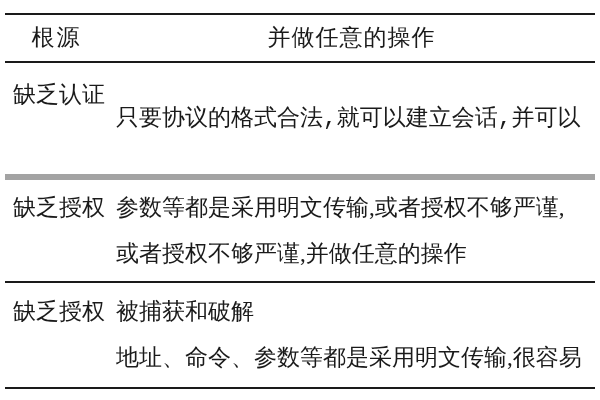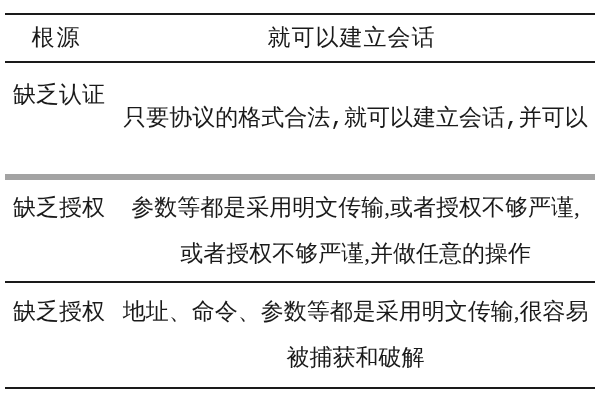--- a/index.html
+++ b/index.html
@@ -38,39 +38,38 @@
     line-height: 46px;
     white-space: nowrap;
   }
   .col1 {
     width: 103px;
     flex: 0 0 103px;
   }
   .col2 {
     flex: 1 1 auto;
     min-width: 0;
-    text-align: center;
   }
   .header .col1 { text-align: center; letter-spacing: 2px; }
   .header .col2 { text-align: center; letter-spacing: 1px; }
   .body-cell-1 { padding-left: 8px; }
   .line { height: 46px; }
   .spacer { height: 46px; }
 </style>
 </head>
 <body>
 
 <div class="table-wrap">
 
   <div class="t-row header">
     <div class="cell col1">
       <div class="line">根源</div>
     </div>
     <div class="cell col2">
-      <div class="line">就可以建立会话</div>
+      <div class="line">并做任意的操作</div>
     </div>
   </div>
 
   <div class="t-row body-1">
     <div class="cell col1 body-cell-1">
       <div class="line">缺乏认证</div>
       <div class="spacer"></div>
     </div>
     <div class="cell col2">
       <div class="line">只要协议的格式合法,就可以建立会话,并可以</div>
@@ -87,18 +86,18 @@
       <div class="line">或者授权不够严谨,并做任意的操作</div>
     </div>
   </div>
 
   <div class="t-row body-3">
     <div class="cell col1 body-cell-1">
       <div class="line">缺乏授权</div>
       <div class="spacer"></div>
     </div>
     <div class="cell col2">
+      <div class="line">被捕获和破解</div>
       <div class="line">地址、命令、参数等都是采用明文传输,很容易</div>
-      <div class="line">被捕获和破解</div>
     </div>
   </div>
 
 </div>
 
 </body></html>

